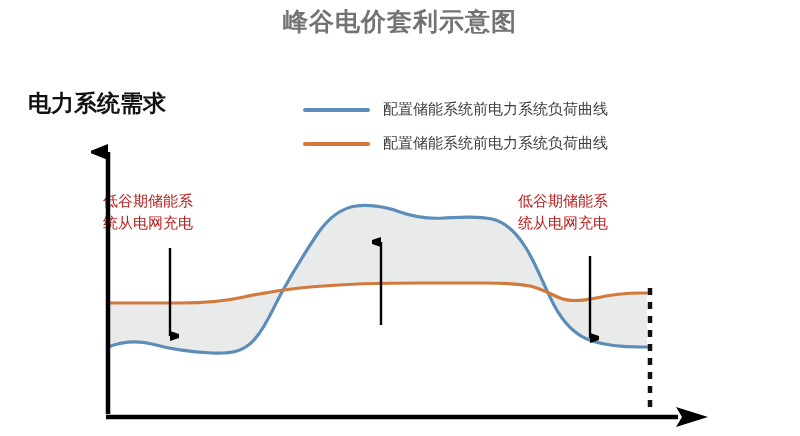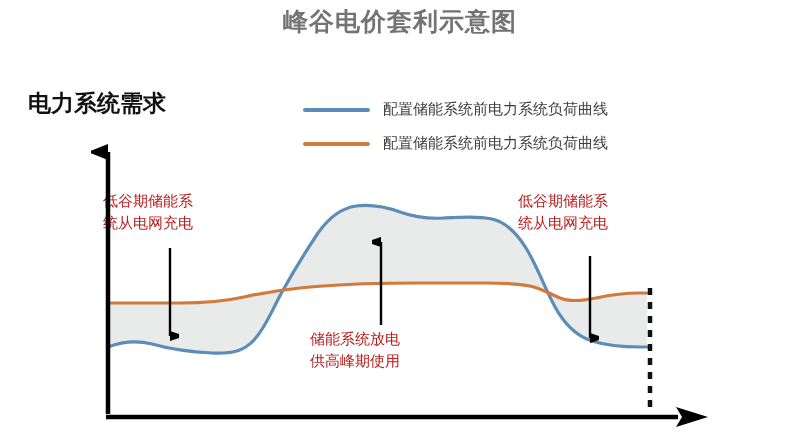--- a/index.html
+++ b/index.html
@@ -77,22 +77,20 @@
 
   <div id="chart-title">峰谷电价套利示意图</div>
 
   <div id="y-axis-label">电力系统需求</div>
 
   <div class="legend-label" id="legend-label-0">配置储能系统前电力系统负荷曲线</div>
   <div class="legend-label" id="legend-label-1">配置储能系统前电力系统负荷曲线</div>
 
   <div class="ann" id="ann-left">低谷期储能系
 统从电网充电</div>
-  <div class="ann" id="ann-center">储能系统放电
-供高峰期使用</div>
   <div class="ann" id="ann-right">低谷期储能系
 统从电网充电</div>
 
   <svg id="plot-svg" viewBox="0 0 800 436" xmlns="http://www.w3.org/2000/svg">
     <defs>
       <marker id="arrow-up-head" markerWidth="10" markerHeight="10" refX="5" refY="9" orient="auto" markerUnits="userSpaceOnUse">
         <path d="M0,9 L5,-6 L10,9 Z" fill="#000000"></path>
       </marker>
       <marker id="arrow-down-head" markerWidth="10" markerHeight="10" refX="5" refY="9" orient="auto" markerUnits="userSpaceOnUse">
         <path d="M0,9 L5,-6 L10,9 Z" fill="#000000"></path>

